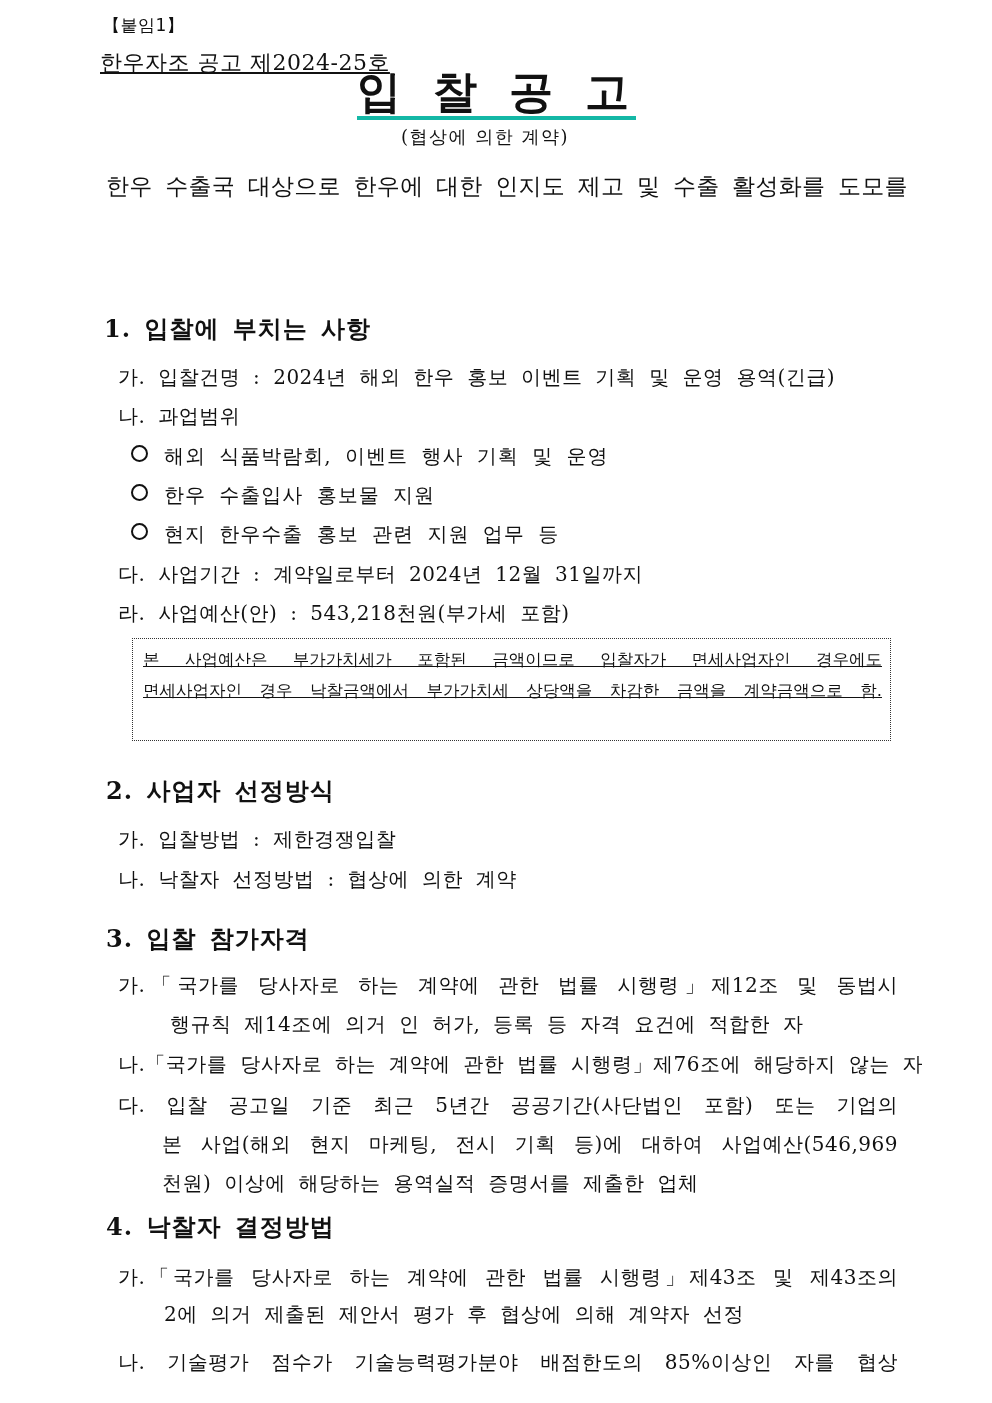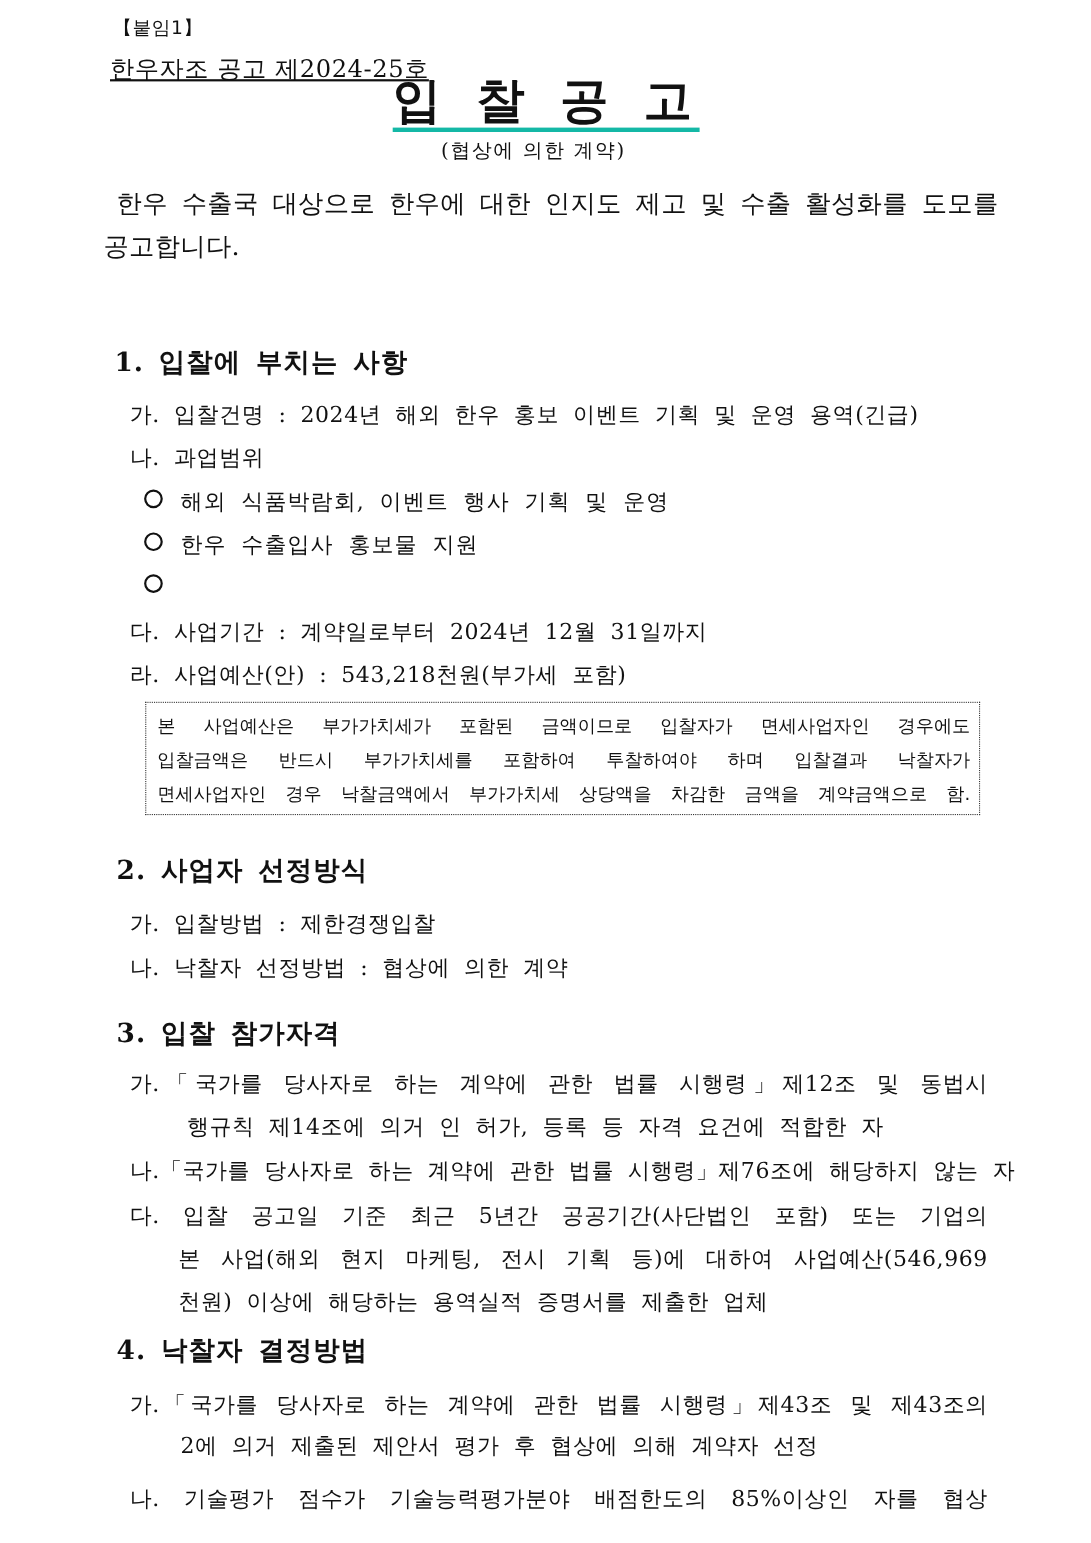--- a/index.html
+++ b/index.html
@@ -29,49 +29,48 @@
     .bullet { font-size: 20px; letter-spacing: 1px; word-spacing: 6px; }
     .bullet .circ {
       display: inline-block; width: 13px; height: 13px; border: 2px solid #111; border-radius: 50%;
       margin-right: 16px; vertical-align: 1px;
     }
     .notebox {
       position: absolute; left: 132px; top: 638px; width: 759px; height: 103px;
       border: 1px dotted #333; box-sizing: border-box;
       font-family: "DejaVu Sans", sans-serif; font-size: 16.5px; line-height: 31px;
       padding: 5px 8px 0 10px;
+      text-decoration: underline;
     }
     .notebox .nl { display: block; white-space: nowrap; text-align: justify; text-align-last: justify; height: 31px; }
     .wide { width: 780px; text-align: justify; text-align-last: justify; }
   </style>
 </head>
 <body>
 
 <div class="abs attach">【붙임1】</div>
 <div class="abs docno">한우자조 공고 제2024-25호</div>
 <div class="abs title">입찰공고</div>
 <div class="abs subtitle">(협상에 의한 계약)</div>
 
 <div class="abs intro">
   <span class="intro-line" style="padding-left:12px;">한우 수출국 대상으로 한우에 대한 인지도 제고 및 수출 활성화를 도모를</span>
-  <span class="intro-line last">공고합니다.</span>
 </div>
 
 <div class="abs sec" style="left:104px;top:313px;">1. 입찰에 부치는 사항</div>
 <div class="abs item" style="left:118px;top:364px;">가. 입찰건명 : 2024년 해외 한우 홍보 이벤트 기획 및 운영 용역(긴급)</div>
 <div class="abs item" style="left:118px;top:403px;">나. 과업범위</div>
 <div class="abs bullet" style="left:131px;top:443px;"><span class="circ"></span><span>해외 식품박람회, 이벤트 행사 기획 및 운영</span></div>
 <div class="abs bullet" style="left:131px;top:482px;"><span class="circ"></span><span>한우 수출입사 홍보물 지원</span></div>
-<div class="abs bullet" style="left:131px;top:521px;"><span class="circ"></span></div>
+<div class="abs bullet" style="left:131px;top:521px;"><span class="circ"></span><span>현지 한우수출 홍보 관련 지원 업무 등</span></div>
 <div class="abs item" style="left:118px;top:561px;">다. 사업기간 : 계약일로부터 2024년 12월 31일까지</div>
 <div class="abs item" style="left:118px;top:600px;">라. 사업예산(안) : 543,218천원(부가세 포함)</div>
 
 <div class="notebox">
   <span class="nl">본 사업예산은 부가가치세가 포함된 금액이므로 입찰자가 면세사업자인 경우에도</span>
-  <span class="nl">입찰금액은 반드시 부가가치세를 포함하여 투찰하여야 하며 입찰결과 낙찰자가</span>
   <span class="nl">면세사업자인 경우 낙찰금액에서 부가가치세 상당액을 차감한 금액을 계약금액으로 함.</span>
 </div>
 
 <div class="abs sec" style="left:106px;top:775px;">2. 사업자 선정방식</div>
 <div class="abs item" style="left:118px;top:826px;">가. 입찰방법 : 제한경쟁입찰</div>
 <div class="abs item" style="left:118px;top:866px;">나. 낙찰자 선정방법 : 협상에 의한 계약</div>
 
 <div class="abs sec" style="left:106px;top:923px;">3. 입찰 참가자격</div>
 <div class="abs item wide" style="left:118px;top:972px;">가.「국가를 당사자로 하는 계약에 관한 법률 시행령」제12조 및 동법시</div>
 <div class="abs item" style="left:170px;top:1011px;">행규칙 제14조에 의거 인 허가, 등록 등 자격 요건에 적합한 자</div>

